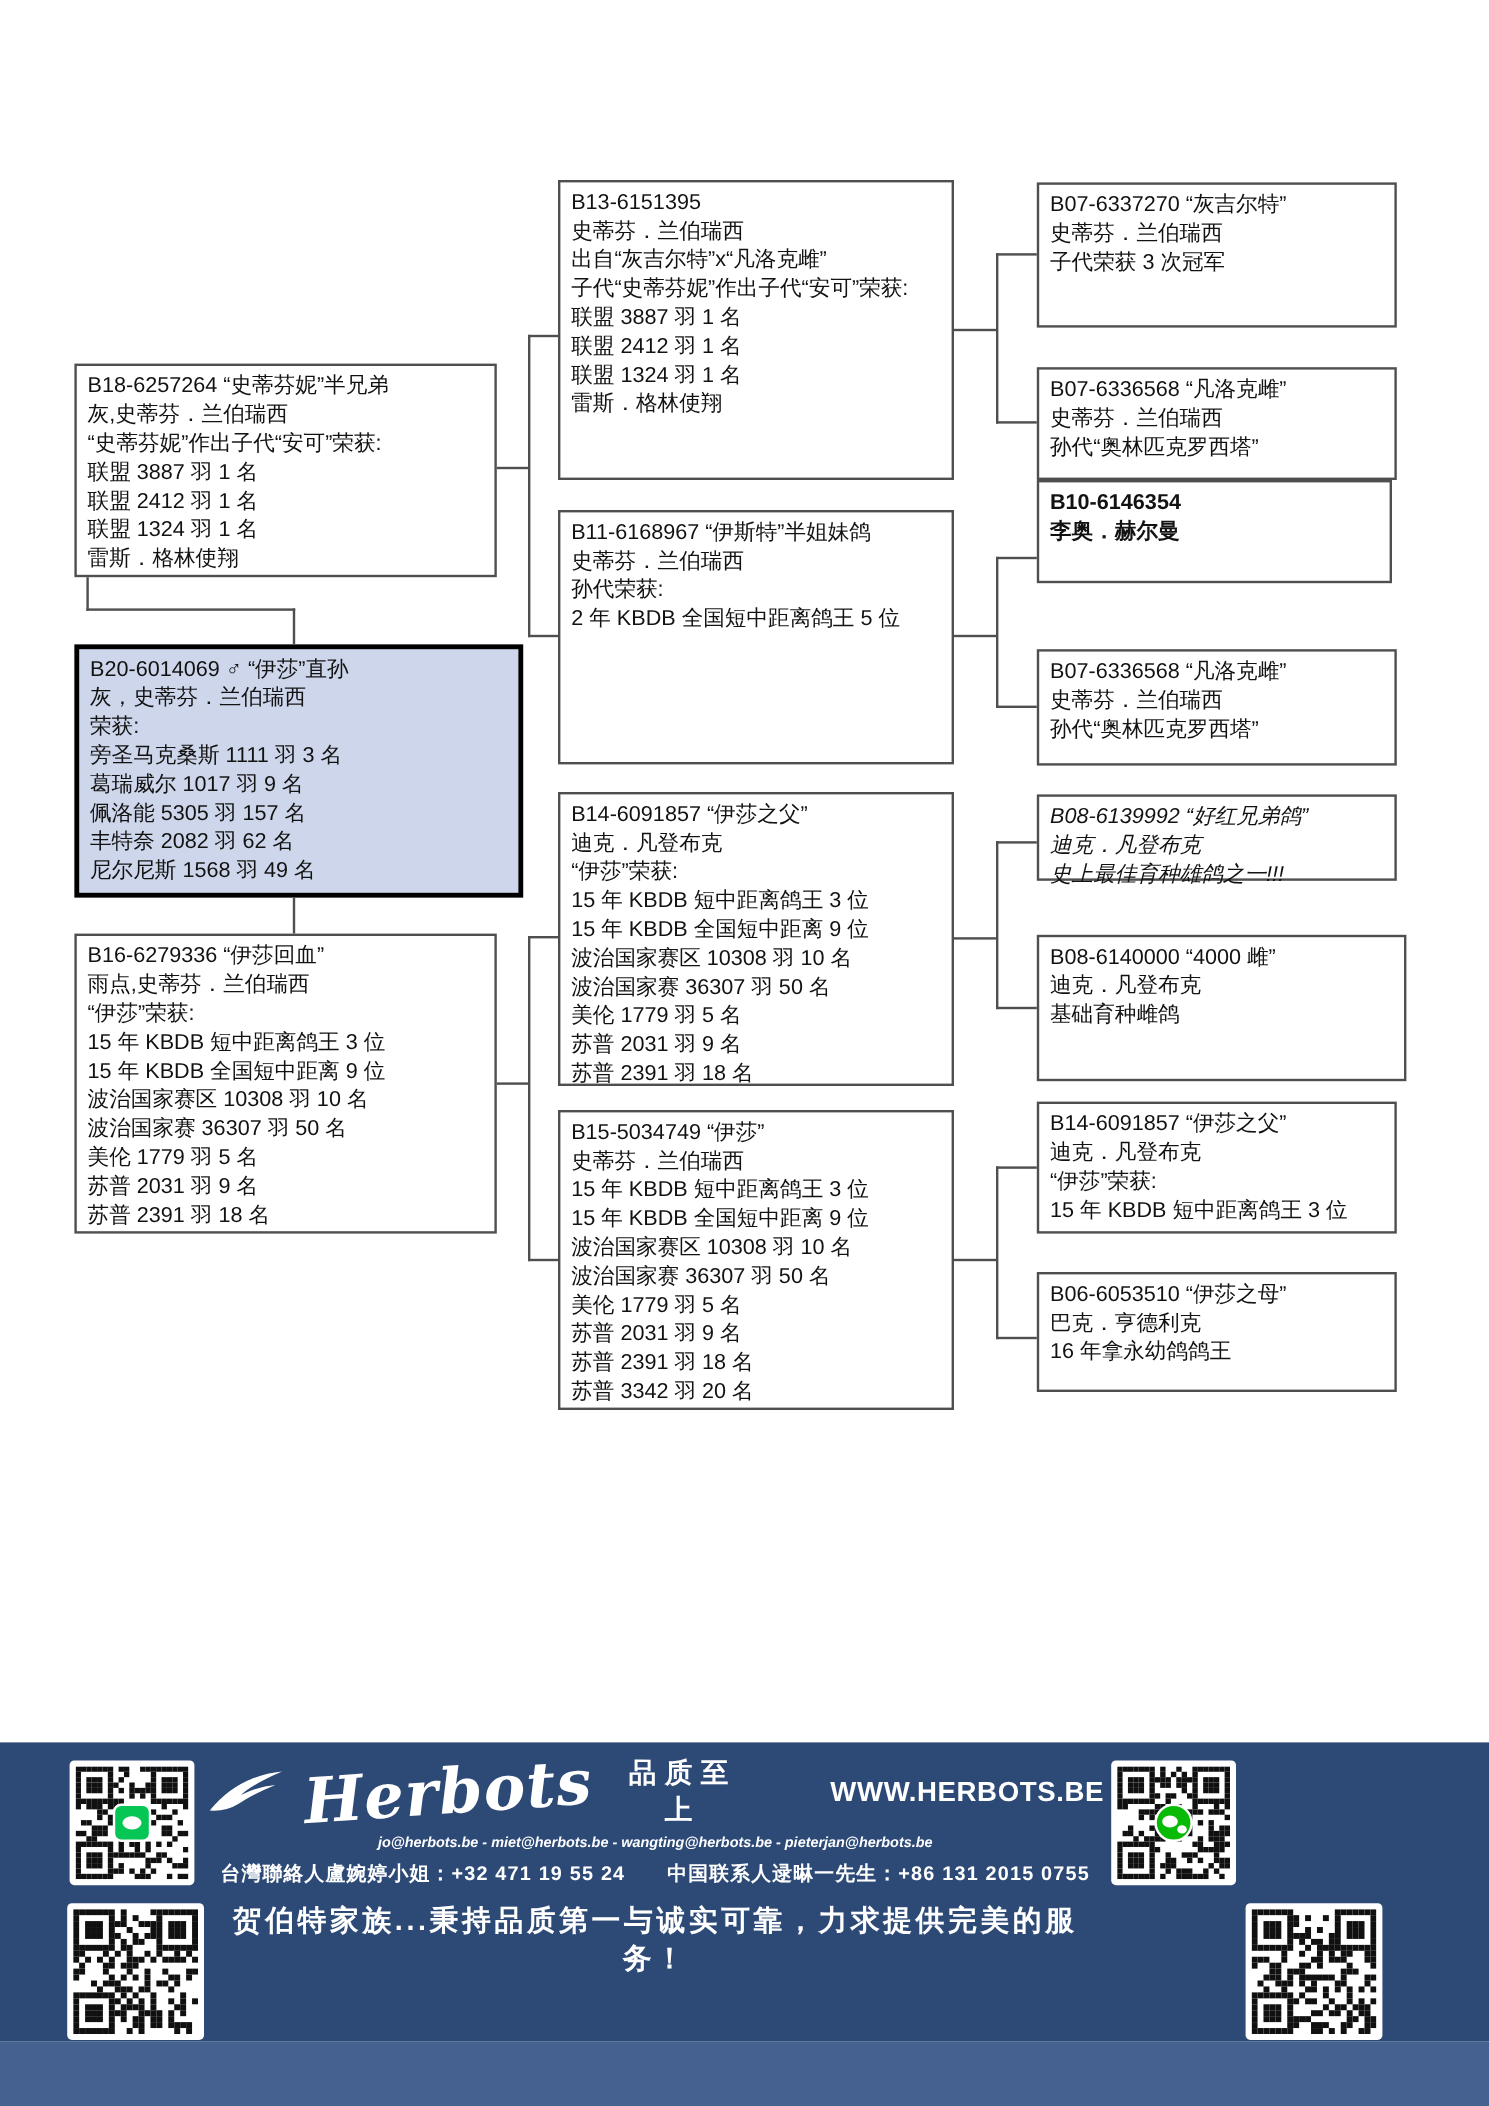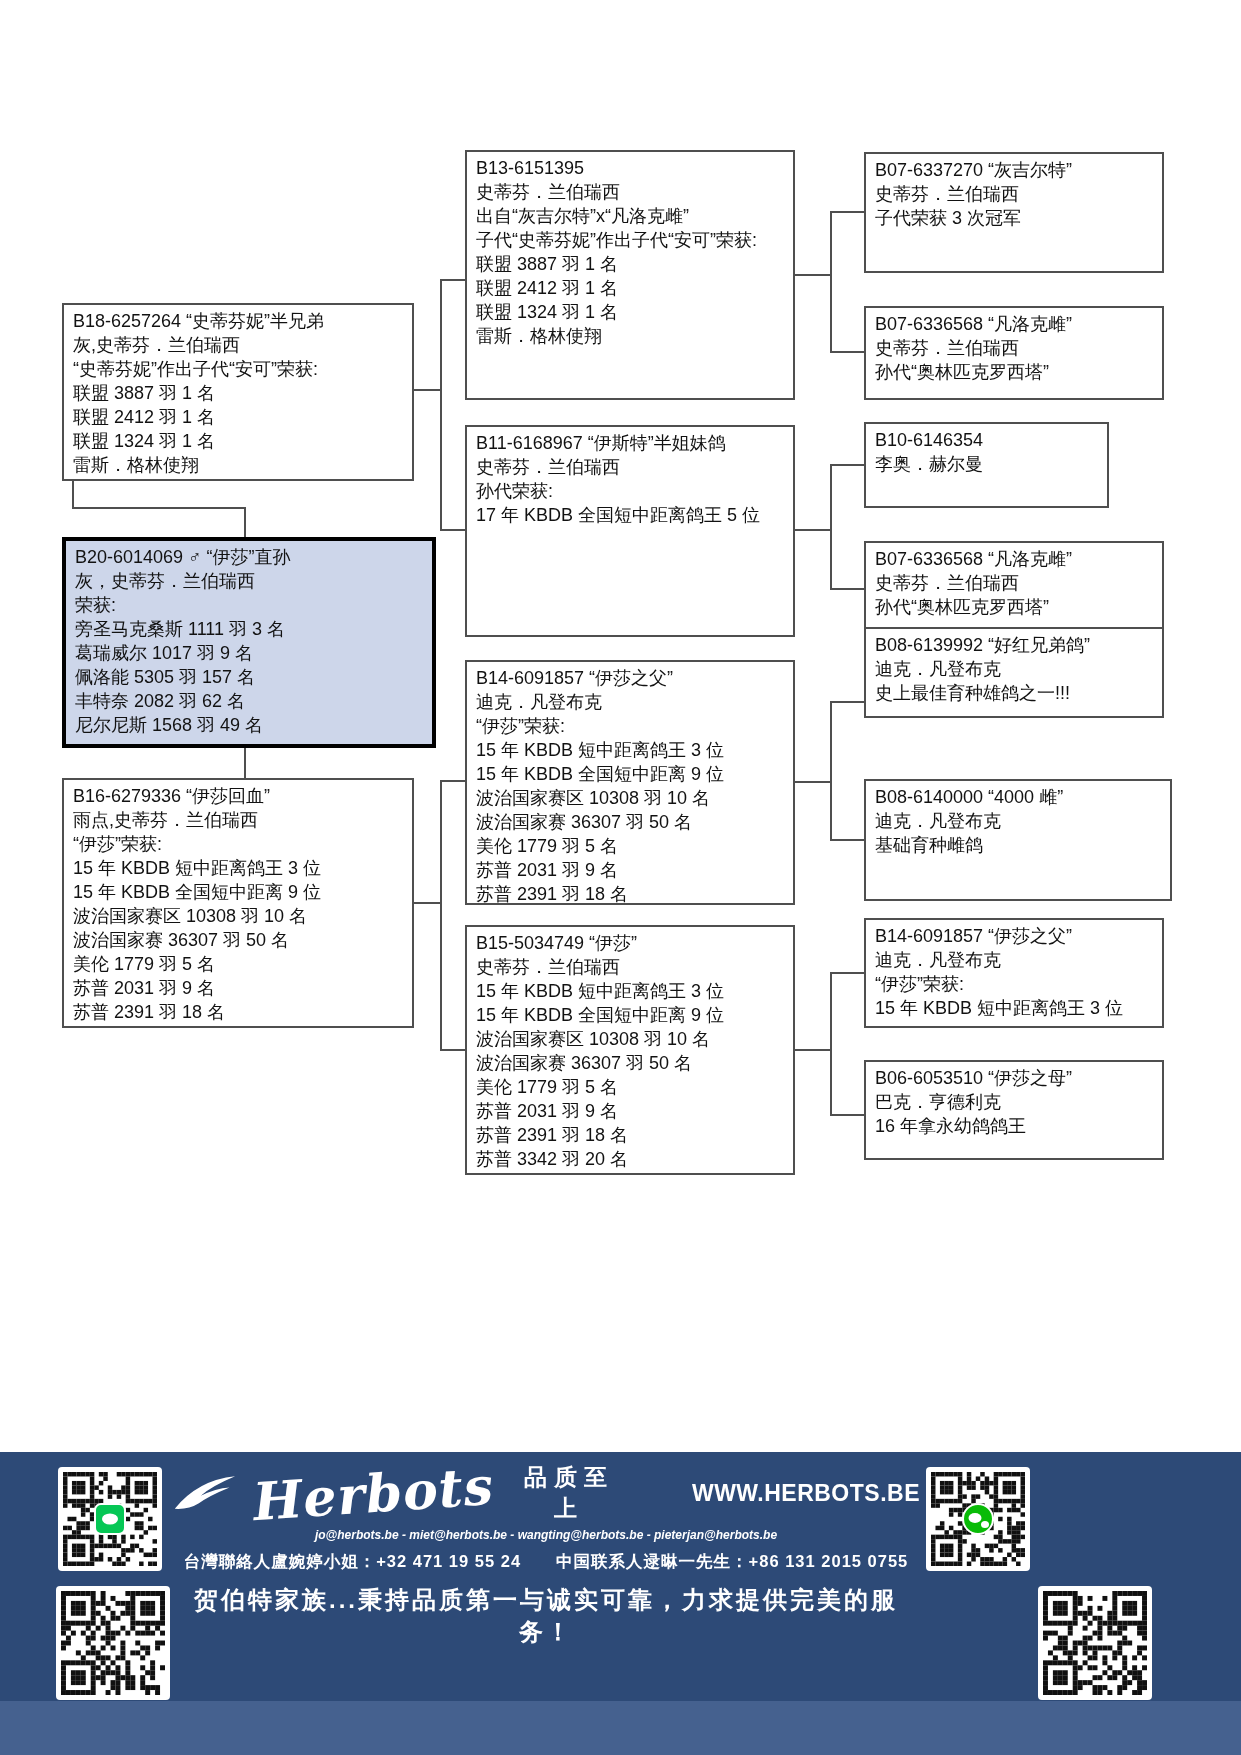--- a/index.html
+++ b/index.html
@@ -78,21 +78,21 @@
       <div class="pline">子代“史蒂芬妮”作出子代“安可”荣获:</div>
       <div class="pline">联盟 3887 羽 1 名</div>
       <div class="pline">联盟 2412 羽 1 名</div>
       <div class="pline">联盟 1324 羽 1 名</div>
       <div class="pline">雷斯．格林使翔</div>
     </div>
   <div class="pbox" style="left:465px;top:425px;width:330px;height:212px;">
       <div class="pline">B11-6168967 “伊斯特”半姐妹鸽</div>
       <div class="pline">史蒂芬．兰伯瑞西</div>
       <div class="pline">孙代荣获:</div>
-      <div class="pline">17 年 KBDB 全国短中距离鸽王 5 位</div>
+      <div class="pline">2 年 KBDB 全国短中距离鸽王 5 位</div>
     </div>
   <div class="pbox" style="left:465px;top:660px;width:330px;height:245px;">
       <div class="pline">B14-6091857 “伊莎之父”</div>
       <div class="pline">迪克．凡登布克</div>
       <div class="pline">“伊莎”荣获:</div>
       <div class="pline">15 年 KBDB 短中距离鸽王 3 位</div>
       <div class="pline">15 年 KBDB 全国短中距离 9 位</div>
       <div class="pline">波治国家赛区 10308 羽 10 名</div>
       <div class="pline">波治国家赛 36307 羽 50 名</div>
       <div class="pline">美伦 1779 羽 5 名</div>
@@ -115,30 +115,30 @@
   <div class="pbox" style="left:864px;top:152px;width:300px;height:121px;">
       <div class="pline">B07-6337270 “灰吉尔特”</div>
       <div class="pline">史蒂芬．兰伯瑞西</div>
       <div class="pline">子代荣获 3 次冠军</div>
     </div>
   <div class="pbox" style="left:864px;top:306px;width:300px;height:94px;">
       <div class="pline">B07-6336568 “凡洛克雌”</div>
       <div class="pline">史蒂芬．兰伯瑞西</div>
       <div class="pline">孙代“奥林匹克罗西塔”</div>
     </div>
-  <div class="pbox" style="left:864px;top:422px;width:245px;height:86px;">
+  <div class="pbox" style="left:864px;top:400px;width:296px;height:86px;font-weight:bold;">
       <div class="pline">B10-6146354</div>
       <div class="pline">李奥．赫尔曼</div>
     </div>
   <div class="pbox" style="left:864px;top:541px;width:300px;height:97px;">
       <div class="pline">B07-6336568 “凡洛克雌”</div>
       <div class="pline">史蒂芬．兰伯瑞西</div>
       <div class="pline">孙代“奥林匹克罗西塔”</div>
     </div>
-  <div class="pbox" style="left:864px;top:627px;width:300px;height:91px;">
+  <div class="pbox" style="left:864px;top:662px;width:300px;height:72px;font-style:italic;">
       <div class="pline">B08-6139992 “好红兄弟鸽”</div>
       <div class="pline">迪克．凡登布克</div>
       <div class="pline">史上最佳育种雄鸽之一!!!</div>
     </div>
   <div class="pbox" style="left:864px;top:779px;width:308px;height:122px;">
       <div class="pline">B08-6140000 “4000 雌”</div>
       <div class="pline">迪克．凡登布克</div>
       <div class="pline">基础育种雌鸽</div>
     </div>
   <div class="pbox" style="left:864px;top:918px;width:300px;height:110px;">

